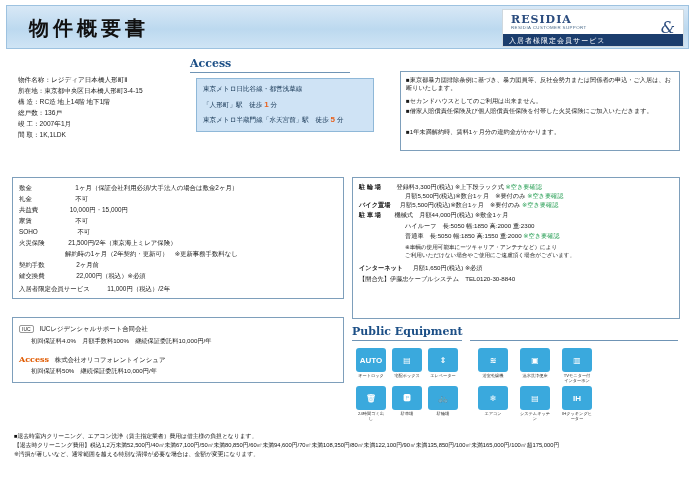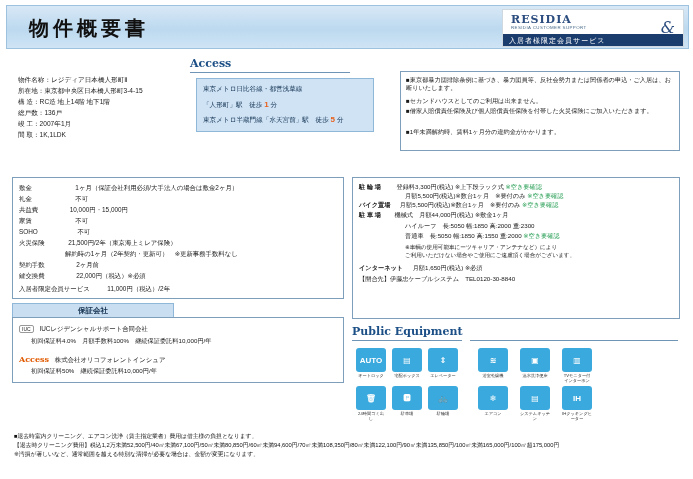--- a/index.html
+++ b/index.html
@@ -218,21 +218,20 @@
       <span style="display:inline-block;width:28px;"></span>
       <span>22,000円（税込）※必須</span>
     </div>
     <div class="chin-row" style="top:106px;">
       <span>入居者限定会員サービス</span>
       <span style="display:inline-block;width:14px;"></span>
       <span>11,000円（税込）/2年</span>
     </div>
   </div>
 
-  <div class="hosho-h sec-h-blue">保証会社</div>
   <div class="hosho-box">
     <div style="position:absolute;left:6px;top:7px;font-size:6.4px;">
       <span class="logo-chip">IUC</span>
       <span style="margin-left:4px;">IUCレジデンシャルサポート合同会社</span>
     </div>
     <div style="position:absolute;left:18px;top:19px;font-size:6.2px;">初回保証料4.0%　月額手数料100%　継続保証委託料10,000円/年</div>
     <div style="position:absolute;left:6px;top:36px;font-size:6.4px;">
       <span class="orico">Access</span>
       <span style="margin-left:4px;">株式会社オリコフォレントインシュア</span>
     </div>

